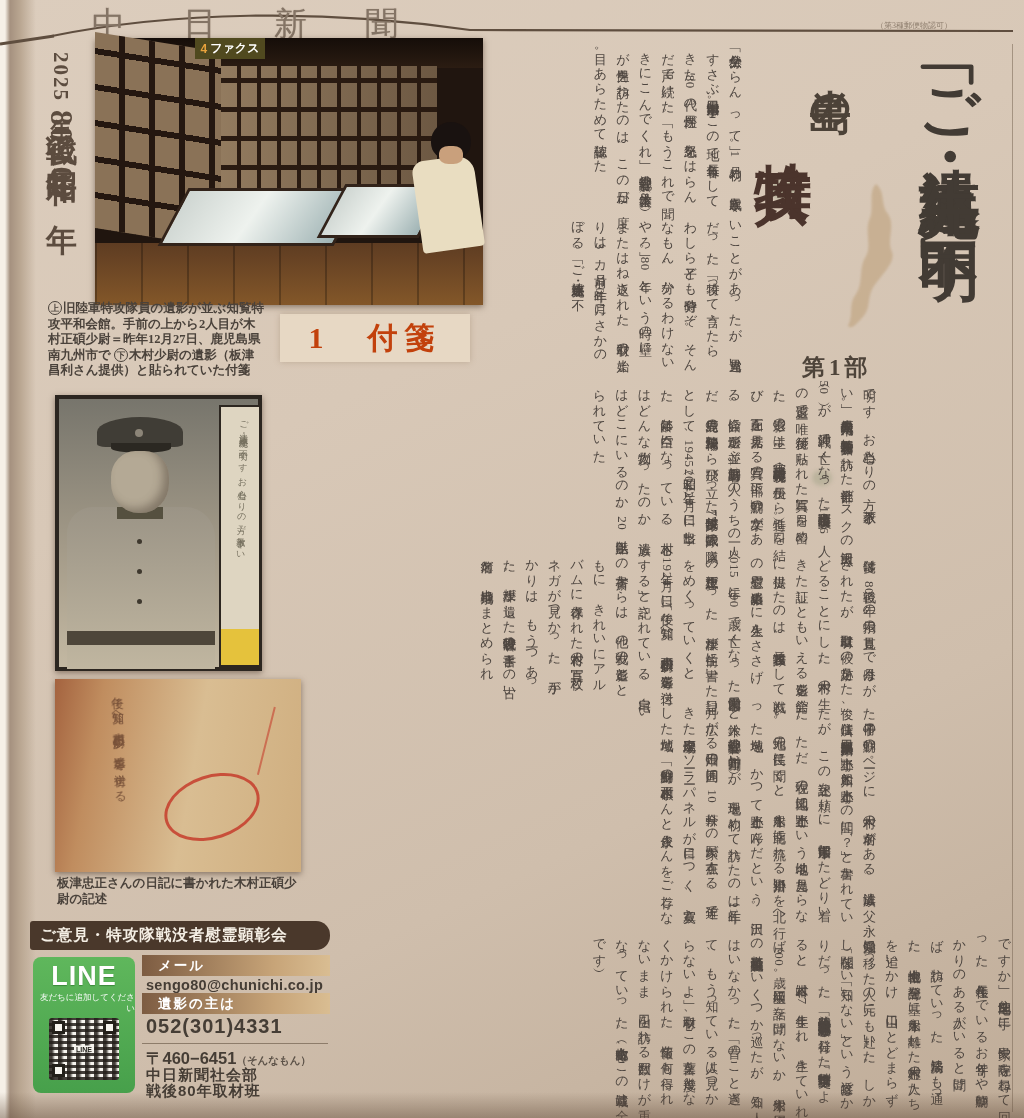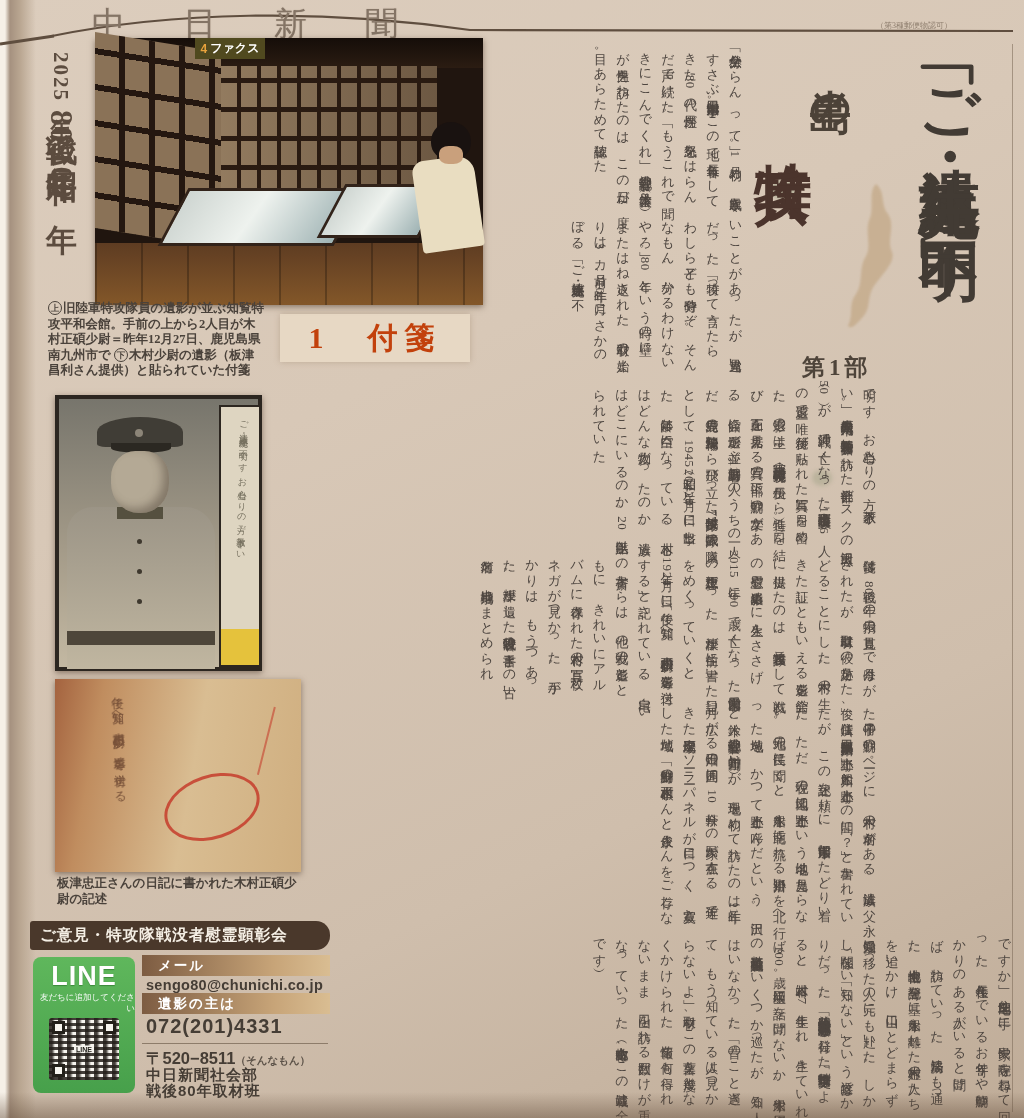--- a/index.html
+++ b/index.html
@@ -226,23 +226,23 @@
       <div id="qr">
         <div class="finder" style="left:3px;top:3px;"></div>
         <div class="finder" style="right:3px;top:3px;"></div>
         <div class="finder" style="left:3px;bottom:3px;"></div>
         <div id="qr-label">LINE</div>
       </div>
     </div>
     <div class="label-bar" id="bar-mail">メール</div>
     <div class="contact-val" id="val-mail">sengo80@chunichi.co.jp</div>
     <div class="label-bar" id="bar-fax">遺影の主は</div>
-    <div class="contact-val" id="val-fax">072(201)4331</div>
+    <div class="contact-val" id="val-fax">052(301)4331</div>
     <div id="contact-div"></div>
     <div class="contact-val" id="val-postal">
-      <span>〒520−8511</span><span class="note">（そんなもん）</span>
+      <span>〒460−6451</span><span class="note">（そんなもん）</span>
     </div>
     <div class="contact-val" id="val-addr1">中日新聞社会部</div>
     <div class="contact-val" id="val-addr2">戦後80年取材班</div>
   </div>
 
   <div class="abs" id="bottom-shadow"></div>
 </div>
 
 </body></html>

